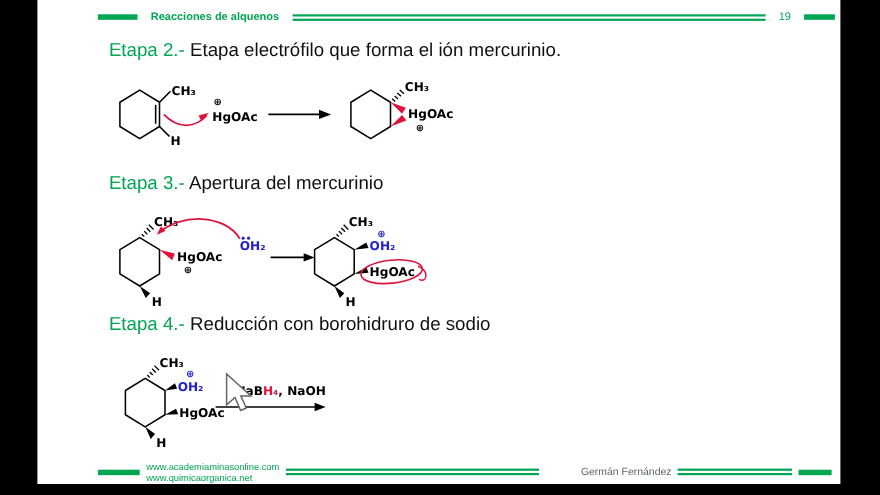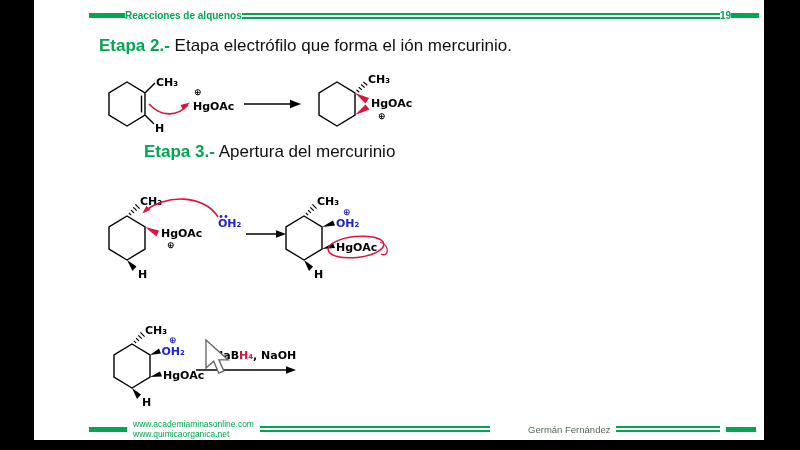--- a/index.html
+++ b/index.html
@@ -10,30 +10,30 @@
     overflow:hidden;
     font-family:"Liberation Sans", sans-serif;
   }
   .slide {
     position:absolute; left:34px; top:0; width:730px; height:440px;
     background:#ffffff;
   }
   .abs { position:absolute; }
 
   
-  .rule-row { position:absolute; display:flex; align-items:center; gap:0; }
+  .rule-row { position:absolute; display:flex; align-items:center; gap:12px; }
   .gbar { height:5px; background:#00a651; flex:none; }
   .dline { height:6px; border-top:2px solid #00a651; border-bottom:2px solid #00a651; }
   .grow { flex:1; }
   .grow-s { flex:0.45; }
   .header-title { color:#00a651; font-size:10px; font-weight:bold; white-space:nowrap; }
-  .page-num { color:#00a651; font-size:10px; font-weight:bold; }
+  .page-num { color:#00a651; font-size:10px; font-weight:normal; }
 
   .heading { position:absolute; left:65px; font-size:17px; color:#101010; white-space:nowrap; }
-  .heading .green { color:#00a651; font-weight:bold; }
+  .heading .green { color:#00a651; font-weight:normal; }
 
   svg text {
     font-family:"DejaVu Sans", sans-serif;
     font-weight:bold;
     font-size:11px;
     fill:#000;
   }
   svg text.blue { fill:#2222cc; }
   svg text.charge { font-size:9px; }
 
@@ -53,25 +53,29 @@
     <div class="dline grow"></div>
     <span class="page-num">19</span>
     <div class="gbar" style="width:28px;"></div>
   </div>
 
   <div class="heading" style="top:36px;">
     <span class="green">Etapa 2.-</span>
     <span>Etapa electrófilo que forma el ión mercurinio.</span>
   </div>
 
-  <div class="heading" style="top:142px;margin-left:45px;">
+  <div class="heading" style="top:157px;">
     <span class="green">Etapa 3.-</span>
     <span>Apertura del mercurinio</span>
   </div>
 
+  <div class="heading" style="top:285px;">
+    <span class="green">Etapa 4.-</span>
+    <span>Reducción con borohidruro de sodio</span>
+  </div>
 
   <svg class="abs" style="left:58px; top:70px;" width="340" height="84" viewBox="0 0 340 84">
     <g>
       <path d="M35,12 L53,23 L53,45 L35,56 L17,45 L17,23 Z" fill="none" stroke="#000" stroke-width="1.4"></path>
       <line x1="49.5" y1="25.5" x2="49.5" y2="42.5" stroke="#000" stroke-width="1.4"></line>
       <line x1="53" y1="23" x2="63" y2="13" stroke="#000" stroke-width="1.4"></line>
       <text x="64" y="16">CH₃</text>
       <line x1="53" y1="45" x2="62" y2="54" stroke="#000" stroke-width="1.4"></line>
       <text x="63" y="62">H</text>
     </g>

